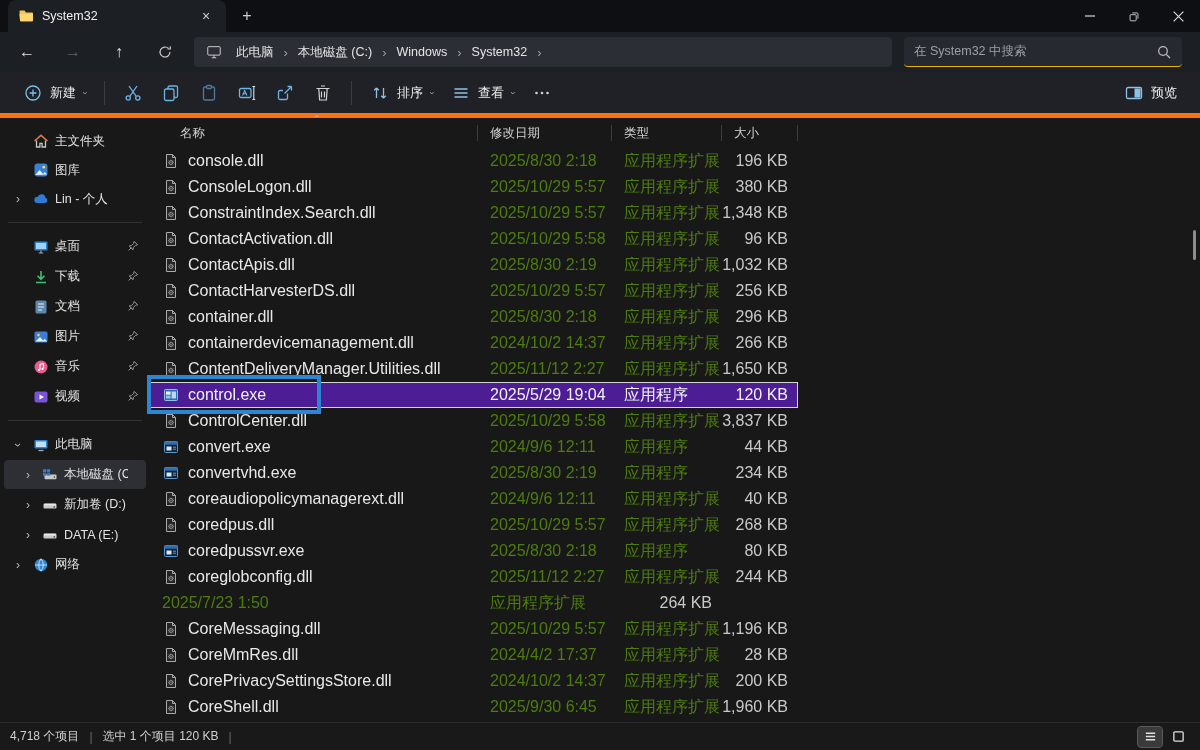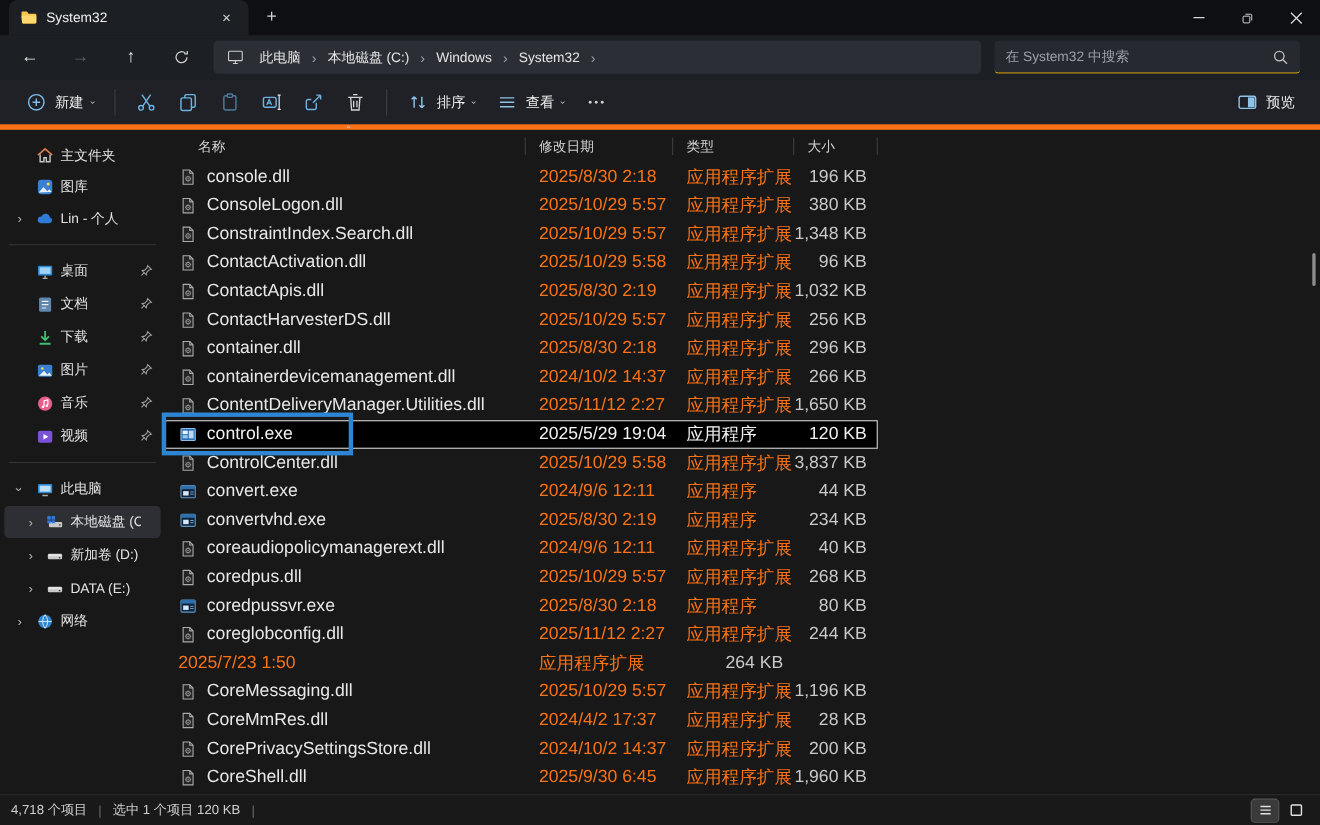--- a/index.html
+++ b/index.html
@@ -57,23 +57,23 @@
   .filelist { position:relative; width:1050px; height:100%; }
   .fl-header { position:relative; height:30px; display:grid; grid-template-columns:328px 134px 110px 76px; align-items:center; color:#d2d2d2; font-size:12.5px; }
   .fl-header .hcell { position:relative; height:100%; display:flex; align-items:center; padding-left:12px; }
   .fl-header .hcell.name { padding-left:30px; }
   .hsep { position:absolute; right:0; top:7px; height:16px; width:1px; background:#3d3d3d; }
   .sort-caret { position:absolute; left:165px; top:-4px; color:#c8c8c8; font-size:11px; }
   .rows { position:relative; }
   .row { position:relative; width:648px; height:26px; display:grid; grid-template-columns:328px 134px 110px 76px; align-items:center; font-size:16px; }
   .row .cell { white-space:nowrap; overflow:hidden; }
   .cell.name { display:flex; align-items:center; gap:9px; padding-left:13px; color:#e8e8e8; }
-  .cell.date, .cell.type { padding-left:12px; color:#f97316; }
+  .cell.date, .cell.type { padding-left:12px; color:#4d7c0f; }
   .cell.size { text-align:right; padding-right:10px; color:#c9c9c9; }
-  .row.selected { background:#000000; outline:1px solid #d6d6d6; outline-offset:-1px; }
+  .row.selected { background:#4c1d95; outline:1px solid #d6d6d6; outline-offset:-1px; }
   .row.selected .cell { color:#f2f2f2; }
   .ic { display:inline-flex; width:16px; height:16px; flex:0 0 16px; }
   .ic svg { width:100%; height:100%; }
 
   
   .annotation { position:absolute; left:-3px; top:257px; width:174px; height:39px; border:4px solid #2e86d3; z-index:5; }
 
   
   .vscroll-thumb { position:absolute; right:4px; top:112px; width:3px; height:30px; background:#8d8d8d; border-radius:2px; }
 
@@ -303,38 +303,38 @@
               </svg>
             </span>
             <span class="sb-label">桌面</span>
             <span class="sb-pin"><svg viewBox="0 0 12 12" fill="none" stroke="#9a9a9a" stroke-width="1">
                 <path d="M7.2 1.4 10.6 4.8 8.5 5.4 6.4 7.5 6 9.8 2.2 6 4.5 5.6 6.6 3.5z"></path>
                 <path d="M4.4 7.6 1.6 10.4"></path>
               </svg></span>
           </div>
           <div class="sb-item  ">
             <span class="ic">
-              <svg viewBox="0 0 16 16">
-                <rect x="2.5" y="1.5" width="11" height="13" rx="1.5" fill="#5f86ad"></rect>
-                <path d="M5 5h6M5 8h6M5 11h4" stroke="#e8f0f8" stroke-width="1.1"></path>
-              </svg>
-            </span>
-            <span class="sb-label">文档</span>
+              <svg viewBox="0 0 16 16" fill="none" stroke="#3fbf72" stroke-width="1.6">
+                <path d="M8 2v8M4.5 6.8 8 10.3l3.5-3.5M3 13.5h10"></path>
+              </svg>
+            </span>
+            <span class="sb-label">下载</span>
             <span class="sb-pin"><svg viewBox="0 0 12 12" fill="none" stroke="#9a9a9a" stroke-width="1">
                 <path d="M7.2 1.4 10.6 4.8 8.5 5.4 6.4 7.5 6 9.8 2.2 6 4.5 5.6 6.6 3.5z"></path>
                 <path d="M4.4 7.6 1.6 10.4"></path>
               </svg></span>
           </div>
           <div class="sb-item  ">
             <span class="ic">
-              <svg viewBox="0 0 16 16" fill="none" stroke="#3fbf72" stroke-width="1.6">
-                <path d="M8 2v8M4.5 6.8 8 10.3l3.5-3.5M3 13.5h10"></path>
-              </svg>
-            </span>
-            <span class="sb-label">下载</span>
+              <svg viewBox="0 0 16 16">
+                <rect x="2.5" y="1.5" width="11" height="13" rx="1.5" fill="#5f86ad"></rect>
+                <path d="M5 5h6M5 8h6M5 11h4" stroke="#e8f0f8" stroke-width="1.1"></path>
+              </svg>
+            </span>
+            <span class="sb-label">文档</span>
             <span class="sb-pin"><svg viewBox="0 0 12 12" fill="none" stroke="#9a9a9a" stroke-width="1">
                 <path d="M7.2 1.4 10.6 4.8 8.5 5.4 6.4 7.5 6 9.8 2.2 6 4.5 5.6 6.6 3.5z"></path>
                 <path d="M4.4 7.6 1.6 10.4"></path>
               </svg></span>
           </div>
           <div class="sb-item  ">
             <span class="ic">
               <svg viewBox="0 0 16 16">
                 <rect x="1.5" y="2.5" width="13" height="11" rx="1.5" fill="#3b7fd4"></rect>
                 <circle cx="5.5" cy="6" r="1.2" fill="#ffd24a"></circle>

